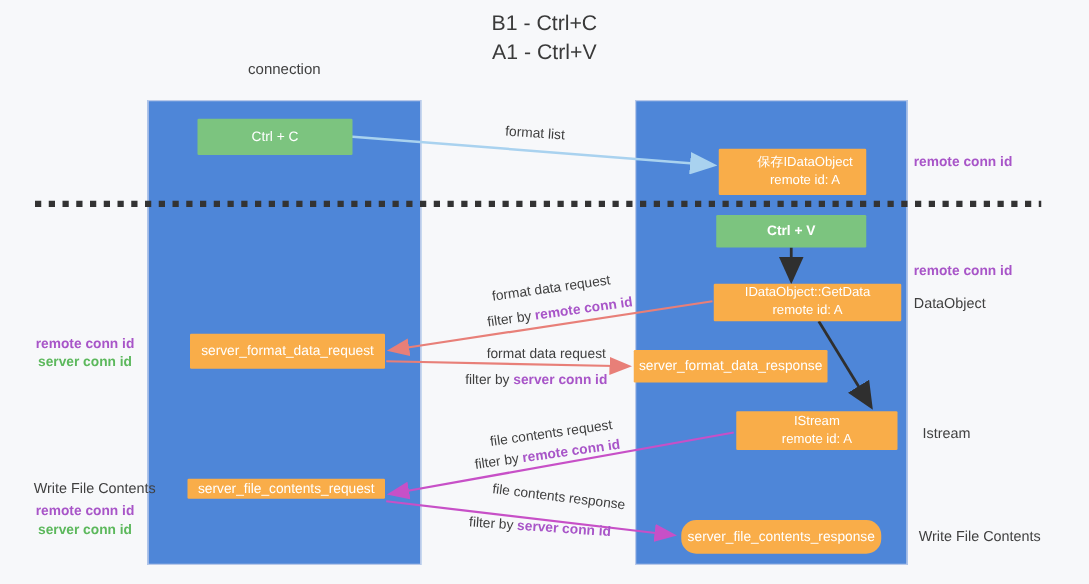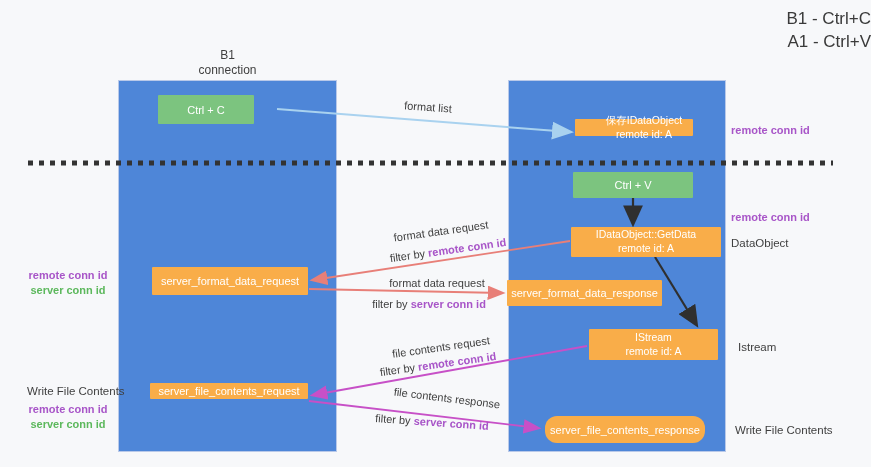--- a/index.html
+++ b/index.html
@@ -17,21 +17,21 @@
   }
   *{box-sizing:border-box;margin:0;padding:0;}
   body{
     font-family:"Liberation Sans", sans-serif;
     background:var(--bg);
     width:871px;height:467px;
     overflow:hidden;
   }
   .stage{position:relative;width:871px;height:467px;background:var(--bg);}
   .title{
-    position:absolute;top:8px;left:0;width:871px;text-align:right;
+    position:absolute;top:8px;left:0;width:871px;text-align:center;
     font-size:17px;color:#3a3a3a;line-height:1.35;
   }
   .lane-header{
     position:absolute;text-align:center;font-size:12px;color:var(--text-dark);line-height:1.25;
   }
   .lane{
     position:absolute;top:80px;height:372px;
     background:var(--lane-blue);
     border:1px solid #b9c9e9;
   }
@@ -59,21 +59,20 @@
 <body>
 
 <div class="stage">
 
   <div class="title">
     <div>B1 - Ctrl+C</div>
     <div>A1 - Ctrl+V</div>
   </div>
 
   <div class="lane-header" style="left:118px;top:48px;width:219px;">
-    <div>B1</div>
     <div>connection</div>
   </div>
 
   <div class="lane lane-left"></div>
   <div class="lane lane-right"></div>
 
   <svg class="overlay" viewBox="0 0 871 467">
     <defs>
       <marker id="m-blue" markerWidth="11" markerHeight="9" refX="9" refY="4.5" orient="auto">
         <path d="M0,0 L11,4.5 L0,9 z" fill="#a9d2ef"></path>
@@ -99,30 +98,30 @@
 
     <line x1="570" y1="241" x2="313" y2="280" stroke="#e87f78" stroke-width="1.8" marker-end="url(#m-salmon)"></line>
 
     <line x1="309" y1="289" x2="502" y2="293" stroke="#e87f78" stroke-width="1.8" marker-end="url(#m-salmon)"></line>
 
     <line x1="587" y1="346" x2="313" y2="395" stroke="#c750c7" stroke-width="1.8" marker-end="url(#m-magenta)"></line>
 
     <line x1="309" y1="401" x2="538" y2="428" stroke="#c750c7" stroke-width="1.8" marker-end="url(#m-magenta)"></line>
   </svg>
 
-  <div class="node green" style="left:158px;top:95px;width:96px;height:29px;">
+  <div class="node green" style="left:158px;top:95px;width:124px;height:29px;">
     <span class="single">Ctrl + C</span>
   </div>
 
-  <div class="node orange" style="left:575px;top:119px;width:118px;height:17px;padding-left:20px;">
+  <div class="node orange" style="left:575px;top:119px;width:118px;height:37px;padding-left:20px;">
     <span class="l1">保存IDataObject</span>
     <span class="l2">remote id: A</span>
   </div>
 
-  <div class="node green" style="left:573px;top:172px;width:120px;height:26px;">
+  <div class="node green" style="left:573px;top:172px;width:120px;height:26px;font-weight:bold;">
     <span class="single">Ctrl + V</span>
   </div>
 
   <div class="node orange" style="left:571px;top:227px;width:150px;height:30px;">
     <span class="l1">IDataObject::GetData</span>
     <span class="l2">remote id: A</span>
   </div>
 
   <div class="node orange" style="left:152px;top:267px;width:156px;height:28px;">
     <span class="single">server_format_data_request</span>

